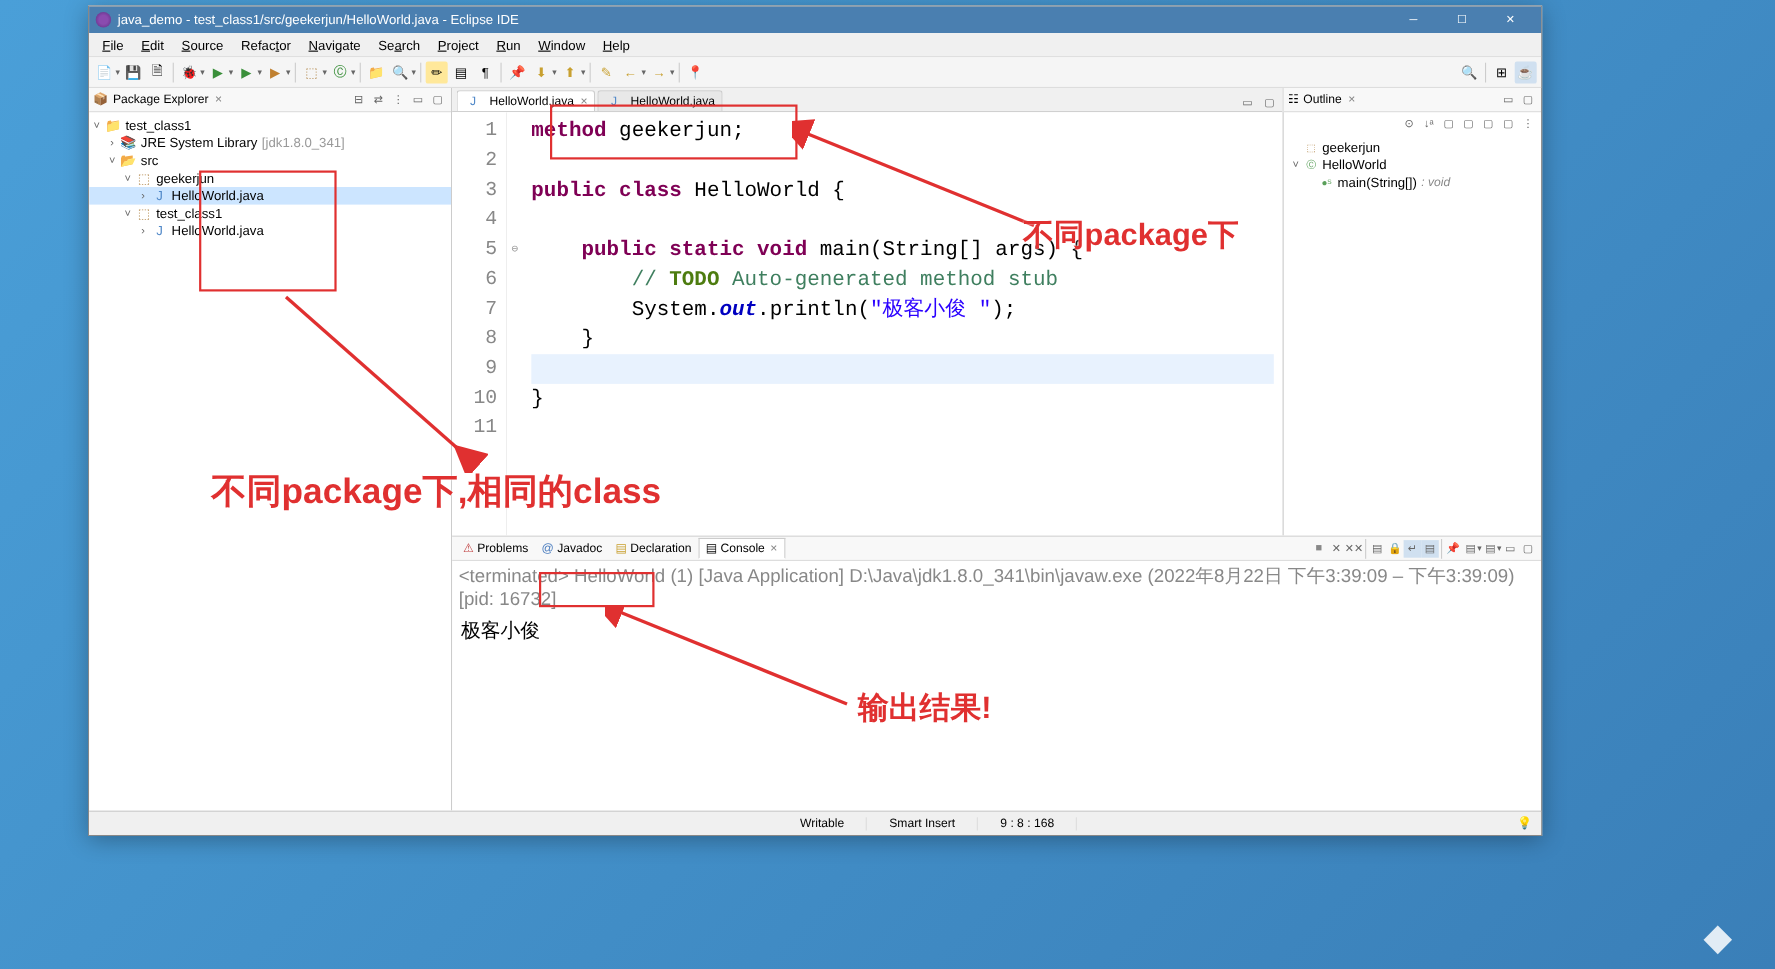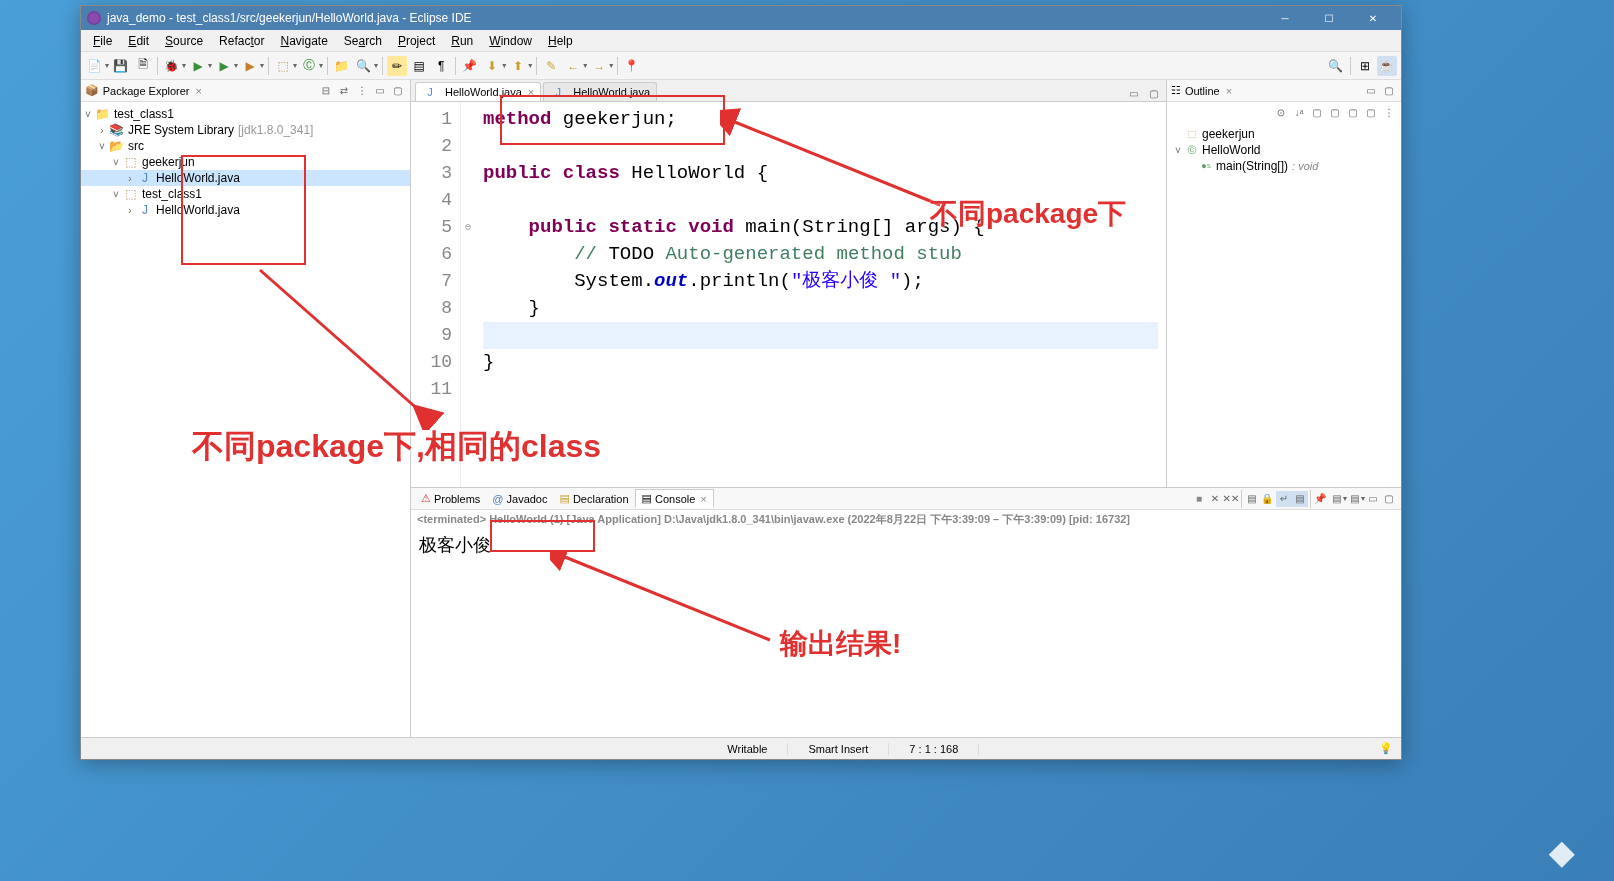--- a/index.html
+++ b/index.html
@@ -89,21 +89,21 @@
   font-size: 18px; line-height: 27px; padding-top: 4px;
 }
 .fold-gutter {
   width: 14px; background: #fff; font-size: 10px; color: #999;
   line-height: 27px; padding-top: 4px; text-align: center;
 }
 .code { flex: 1; padding: 4px 8px; line-height: 27px; position: relative; }
 .code-line { white-space: pre; }
 .kw { color: #7f0055; font-weight: bold; }
 .cm { color: #3f7f5f; }
-.cm-todo { color: #000000; font-weight: normal; }
+.cm-todo { color: #4d7c0f; font-weight: bold; }
 .str { color: #2a00ff; }
 .field-static { color: #0000c0; font-style: italic; font-weight: bold; }
 .hl-line { display: inline-block; width: 100%; background: #e8f2fe; }
 .sidebar-right {
   width: 235px; background: #fff; border-left: 1px solid #ccc;
   display: flex; flex-direction: column;
 }
 .outline-tree { padding: 4px; font-size: 12px; }
 .ol-item { display: flex; align-items: center; padding: 1px 0; cursor: pointer; }
 .ol-icon { width: 14px; height: 14px; margin-right: 3px; display: inline-flex; align-items: center; justify-content: center; font-size: 9px; }
@@ -113,21 +113,21 @@
   height: 250px; border-top: 1px solid #ccc;
   display: flex; flex-direction: column; background: #fff;
 }
 .console-tabs {
   height: 22px; display: flex; align-items: center;
   padding: 0 4px; font-size: 11px; background: #f8f8f8;
   border-bottom: 1px solid #ddd;
 }
 .ctab { padding: 2px 6px; display: flex; align-items: center; gap: 3px; cursor: pointer; }
 .ctab.active { background: #fff; border: 1px solid #ccc; border-bottom-color: #fff; }
-.console-info { padding: 2px 6px; font-size: 11px; color: #888; font-weight: bold; }
+.console-info { padding: 2px 6px; font-size: 17px; color: #888; }
 .console-output { flex: 1; padding: 4px 8px; font-family: Consolas, monospace; font-size: 18px; }
 .status-bar {
   height: 22px; background: #f0f0f0; border-top: 1px solid #ccc;
   display: flex; align-items: center; font-size: 11px;
 }
 .status-cell { padding: 0 20px; border-right: 1px solid #ddd; }
 .status-cell:first-child { flex: 1; border-right: none; }
 
 .annot-box { position: absolute; border: 2px solid #e03030; pointer-events: none; }
 .annot-text {
@@ -400,21 +400,21 @@
         <div class="console-info">&lt;terminated&gt; HelloWorld (1) [Java Application] D:\Java\jdk1.8.0_341\bin\javaw.exe  (2022年8月22日 下午3:39:09 – 下午3:39:09) [pid: 16732]</div>
         <div class="console-output">极客小俊</div>
       </div>
     </div>
   </div>
 
   <div class="status-bar">
     <div class="status-cell"></div>
     <div class="status-cell">Writable</div>
     <div class="status-cell">Smart Insert</div>
-    <div class="status-cell">7 : 1 : 168</div>
+    <div class="status-cell">9 : 8 : 168</div>
     <div class="status-cell" style="width:400px; border:none"></div>
     <span style="margin-right:8px; color:#c8a030">💡</span>
   </div>
 </div>
 
 <div class="annot-box" style="left:500px; top:95px; width:225px; height:50px"></div>
 <div class="annot-box" style="left:181px; top:155px; width:125px; height:110px"></div>
 <div class="annot-box" style="left:490px; top:520px; width:105px; height:32px"></div>
 
 <svg class="annot-arrow" style="left:250px; top:260px" width="200" height="170">

